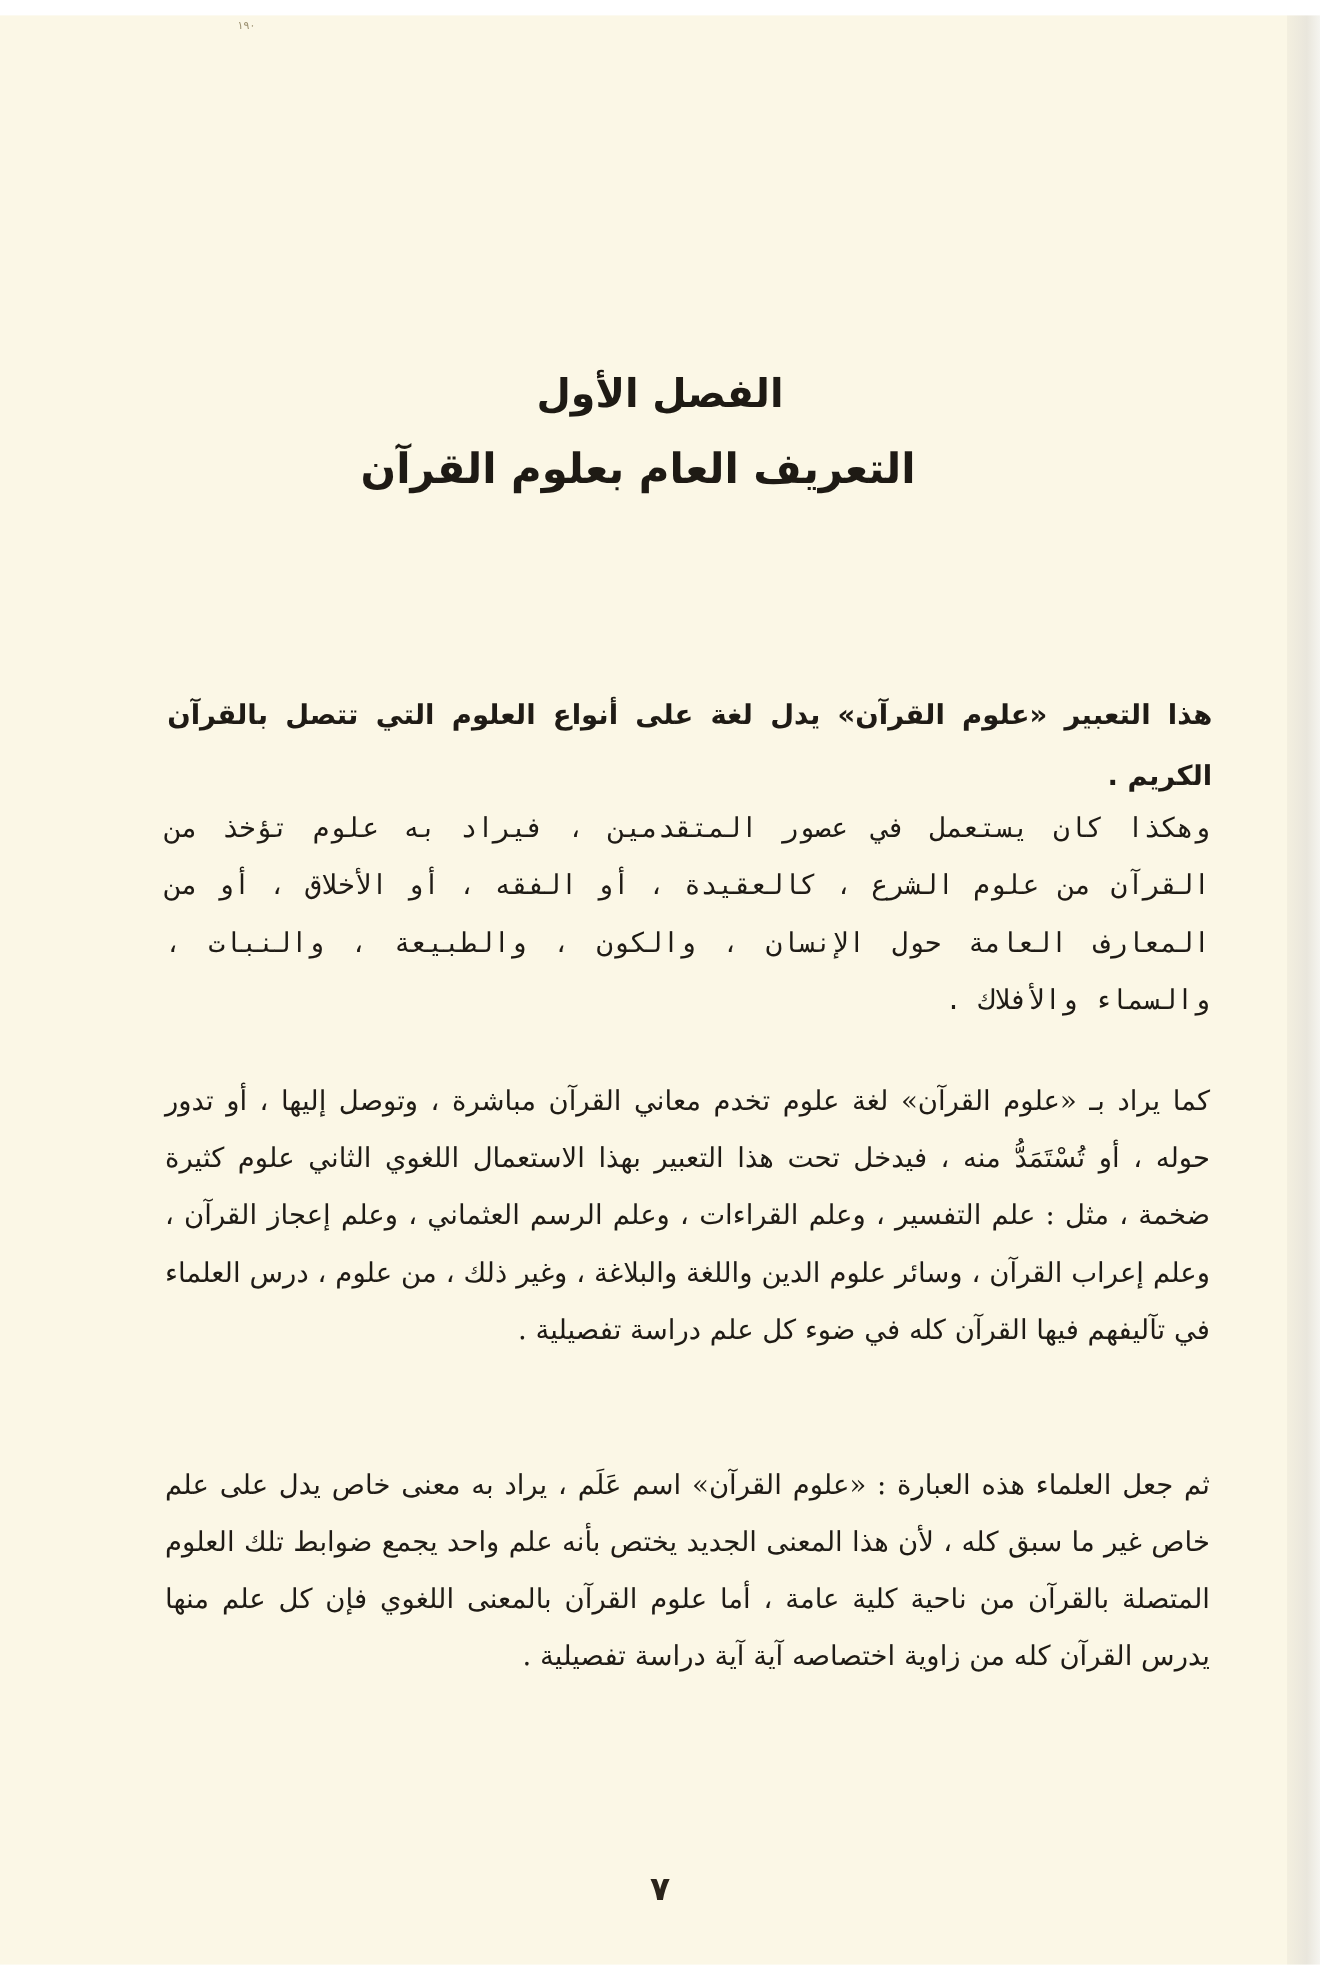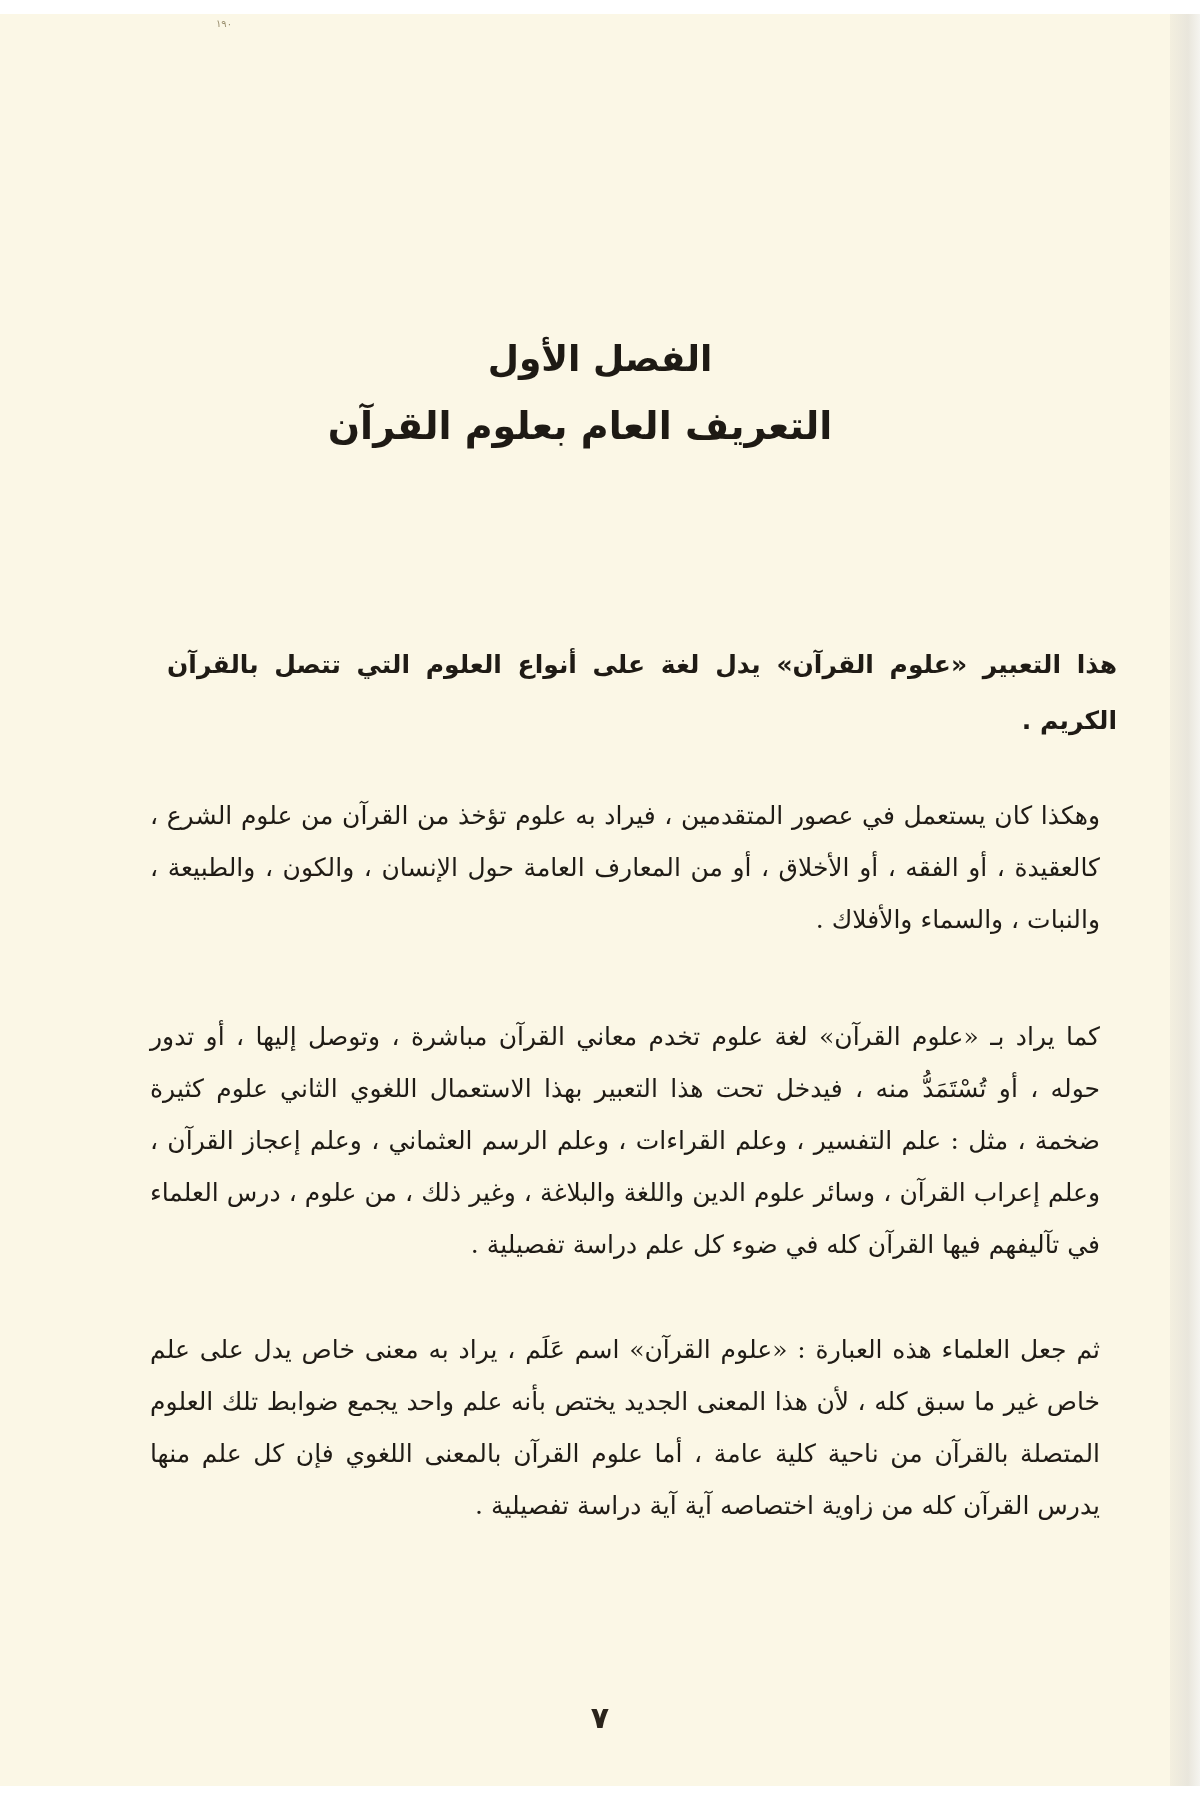--- a/index.html
+++ b/index.html
@@ -69,22 +69,22 @@
       font-size: 25px;
       line-height: 52px;
     }
     .para-1 {
       top: 620px;
       font-family: "DejaVu Sans", sans-serif;
       font-weight: bold;
       font-size: 25px;
       line-height: 56px;
     }
-    .para-2 { top: 790px; }
-    .para-3 { top: 1011px; }
+    .para-2 { top: 729px; font-family: Liberation Mono, monospace; }
+    .para-3 { top: 975px; }
     .para-4 { top: 1324px; }
     .page-number {
       position: absolute;
       left: 0;
       width: 1200px;
       text-align: center;
       top: 1700px;
       font-size: 30px;
       color: #2a241b;
       font-family: "DejaVu Sans", sans-serif;
@@ -95,18 +95,18 @@
 <body>
 
 <div class="page"></div>
 <div class="page-edge"></div>
 
 <div class="header-mark">١٩٠</div>
 
 <h1 class="chapter chapter-number" style="margin:0;text-align:center;">الفصل الأول</h1>
 <h2 class="chapter chapter-title" style="margin:0;">التعريف العام بعلوم القرآن</h2>
 
-<p class="body-text para-1" style="margin:17px;">هذا التعبير «علوم القرآن» يدل لغة على أنواع العلوم التي تتصل بالقرآن الكريم .</p>
+<p class="body-text para-1" style="margin:2px;">هذا التعبير «علوم القرآن» يدل لغة على أنواع العلوم التي تتصل بالقرآن الكريم .</p>
 <p class="body-text para-2" style="margin:0;">وهكذا كان يستعمل في عصور المتقدمين ، فيراد به علوم تؤخذ من القرآن من علوم الشرع ، كالعقيدة ، أو الفقه ، أو الأخلاق ، أو من المعارف العامة حول الإنسان ، والكون ، والطبيعة ، والنبات ، والسماء والأفلاك .</p>
 <p class="body-text para-3" style="margin:0;">كما يراد بـ «علوم القرآن» لغة علوم تخدم معاني القرآن مباشرة ، وتوصل إليها ، أو تدور حوله ، أو تُسْتَمَدُّ منه ، فيدخل تحت هذا التعبير بهذا الاستعمال اللغوي الثاني علوم كثيرة ضخمة ، مثل : علم التفسير ، وعلم القراءات ، وعلم الرسم العثماني ، وعلم إعجاز القرآن ، وعلم إعراب القرآن ، وسائر علوم الدين واللغة والبلاغة ، وغير ذلك ، من علوم ، درس العلماء في تآليفهم فيها القرآن كله في ضوء كل علم دراسة تفصيلية .</p>
 <p class="body-text para-4" style="margin:0;">ثم جعل العلماء هذه العبارة : «علوم القرآن» اسم عَلَم ، يراد به معنى خاص يدل على علم خاص غير ما سبق كله ، لأن هذا المعنى الجديد يختص بأنه علم واحد يجمع ضوابط تلك العلوم المتصلة بالقرآن من ناحية كلية عامة ، أما علوم القرآن بالمعنى اللغوي فإن كل علم منها يدرس القرآن كله من زاوية اختصاصه آية آية دراسة تفصيلية .</p>
 
 <div class="page-number">٧</div>
 
 </body></html>

